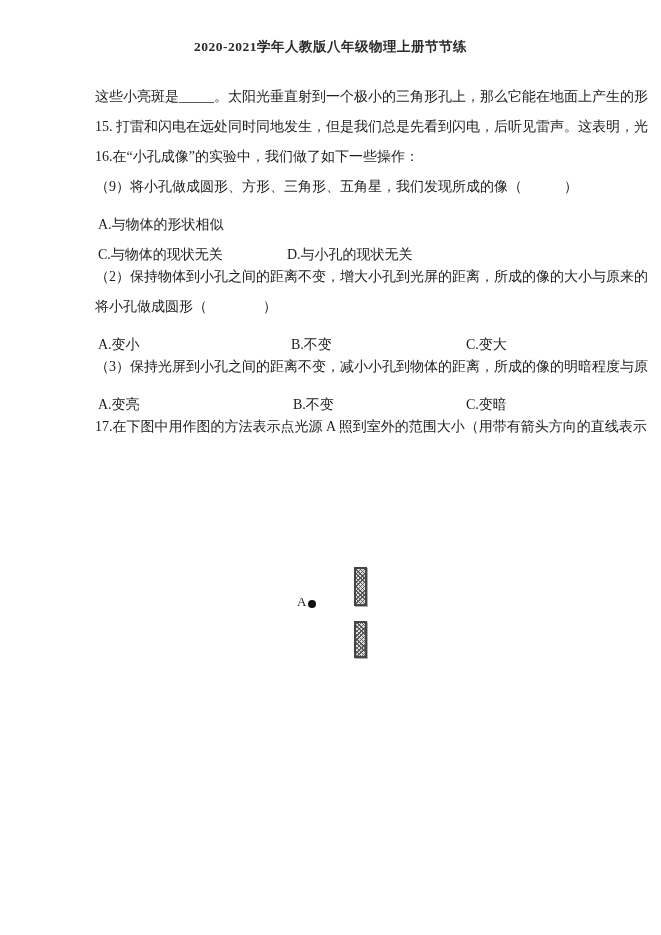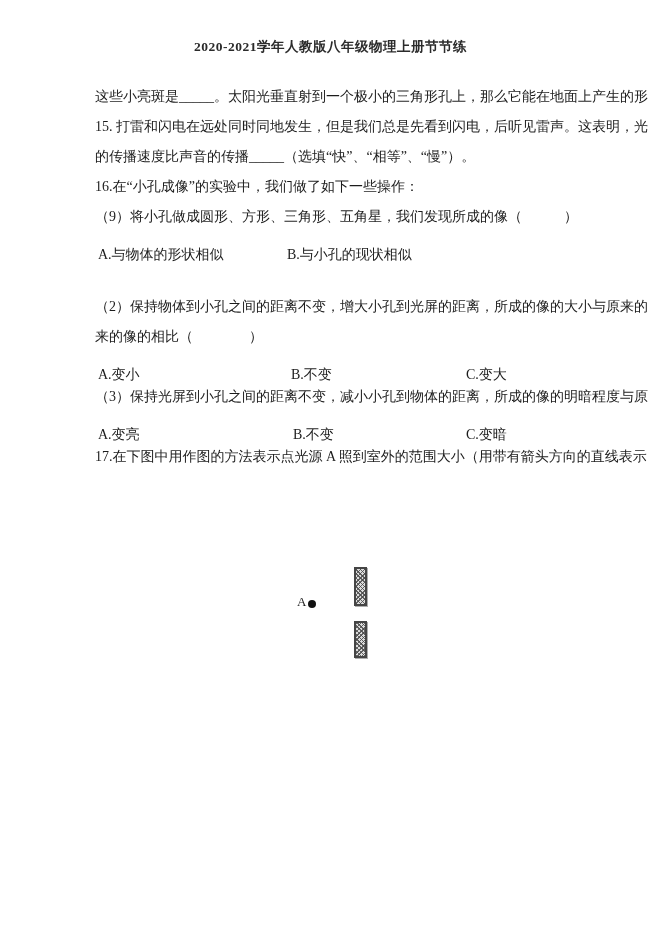--- a/index.html
+++ b/index.html
@@ -80,34 +80,34 @@
 <body>
 
 <div class="page">
 
   <div class="doc-header">2020-2021学年人教版八年级物理上册节节练</div>
 
   <div class="content">
     <div class="line">这些小亮斑是_____。太阳光垂直射到一个极小的三角形孔上，那么它能在地面上产生的形</div>
 
     <div class="line">15. 打雷和闪电在远处同时同地发生，但是我们总是先看到闪电，后听见雷声。这表明，光</div>
-    <div class="line">的传播速度比声音的传播_____（选填“快”、“相等”、“慢”）。</div>
 
     <div class="line">16.在“小孔成像”的实验中，我们做了如下一些操作：</div>
 
     <div class="line">（9）将小孔做成圆形、方形、三角形、五角星，我们发现所成的像（　　　）</div>
     <div class="line">
       <span class="opt pos-a">A.与物体的形状相似</span>
-      <span class="opt pos-b">B.与小孔的现状相似</span>
     </div>
     <div class="line">
+      <span class="opt pos-a">C.与物体的现状无关</span>
+      <span class="opt pos-b">D.与小孔的现状无关</span>
     </div>
 
     <div class="line">（2）保持物体到小孔之间的距离不变，增大小孔到光屏的距离，所成的像的大小与原来的</div>
-    <div class="line">来的像的相比（　　　　）</div>
+    <div class="line">将小孔做成圆形（　　　　）</div>
     <div class="line">
       <span class="opt pos-a">A.变小</span>
       <span class="opt pos-b2">B.不变</span>
       <span class="opt pos-c">C.变大</span>
     </div>
 
     <div class="line">（3）保持光屏到小孔之间的距离不变，减小小孔到物体的距离，所成的像的明暗程度与原</div>
     <div class="line">
       <span class="opt pos-a">A.变亮</span>
       <span class="opt pos-b3">B.不变</span>

